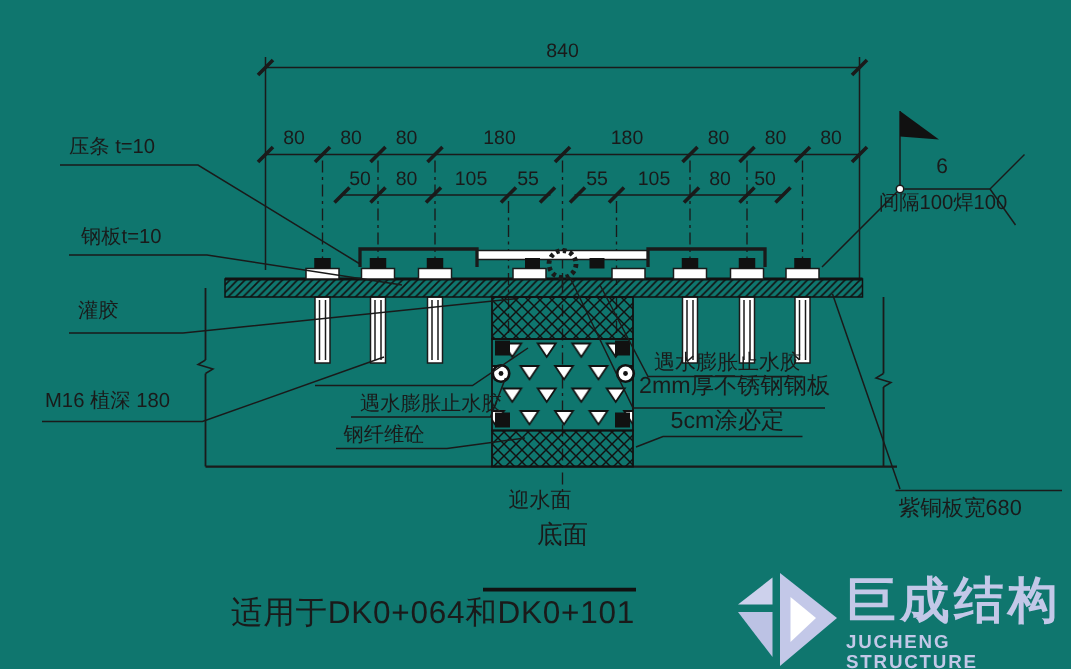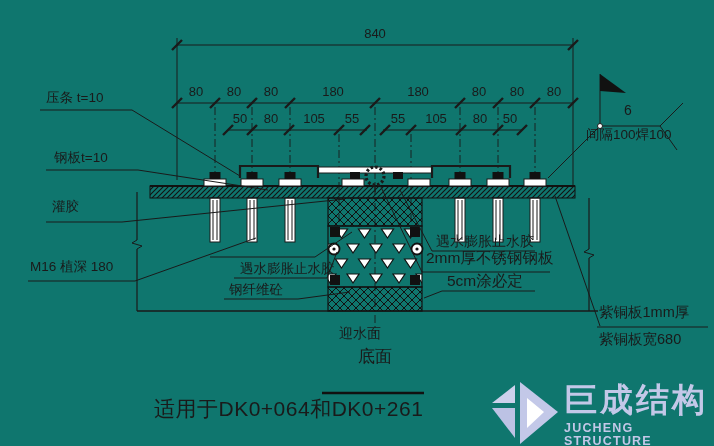--- a/index.html
+++ b/index.html
@@ -215,22 +215,21 @@
 
   <span class="lbl" style="left:240px;top:262px">遇水膨胀止水胶</span>
   <span class="lbl" style="left:229px;top:283px">钢纤维砼</span>
 
   <span class="dim" style="left:628px;top:103px;font-size:14px">6</span>
   <span class="lbl" style="left:586px;top:128px">间隔100焊100</span>
 
   <span class="lbl" style="left:436px;top:234px;font-size:14px">遇水膨胀止水胶</span>
   <span class="lbl big" style="left:426px;top:250px">2mm厚不锈钢钢板</span>
   <span class="lbl big" style="left:447px;top:273px">5cm涂必定</span>
-  <span class="lbl" style="left:599px;top:305px;font-size:14.5px">紫铜板1mm厚</span>
   <span class="lbl" style="left:599px;top:332px;font-size:14.5px">紫铜板宽680</span>
 
   <span class="lbl ctr" style="left:360px;top:326px;font-size:14px">迎水面</span>
   <span class="lbl ctr title" style="left:375px;top:348px">底面</span>
-  <span class="lbl note" style="left:154px;top:398px">适用于DK0+064和DK0+261</span>
+  <span class="lbl note" style="left:154px;top:398px">适用于DK0+064和DK0+101</span>
 
   <span class="logo-cn" style="left:564px;top:383px;color:#c3c8e8">巨成结构</span>
   <span class="logo-en" style="left:564px;top:422px;color:#c3c8e8">JUCHENG STRUCTURE</span>
 </div>
 
 </body></html>

